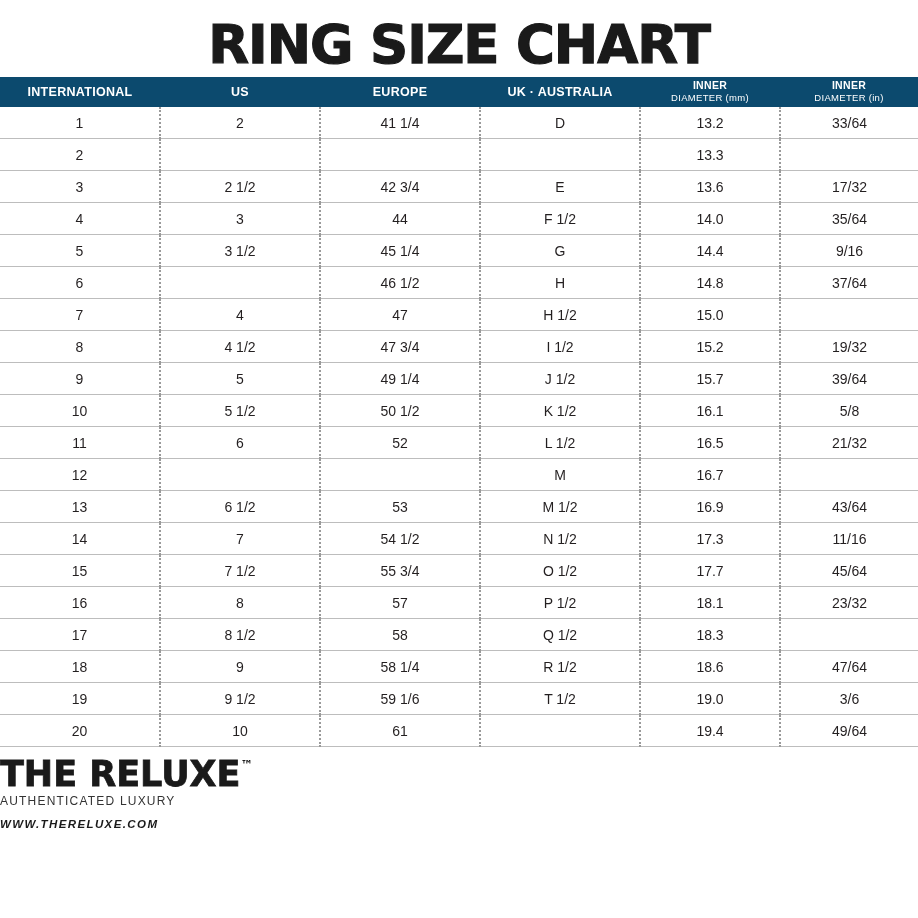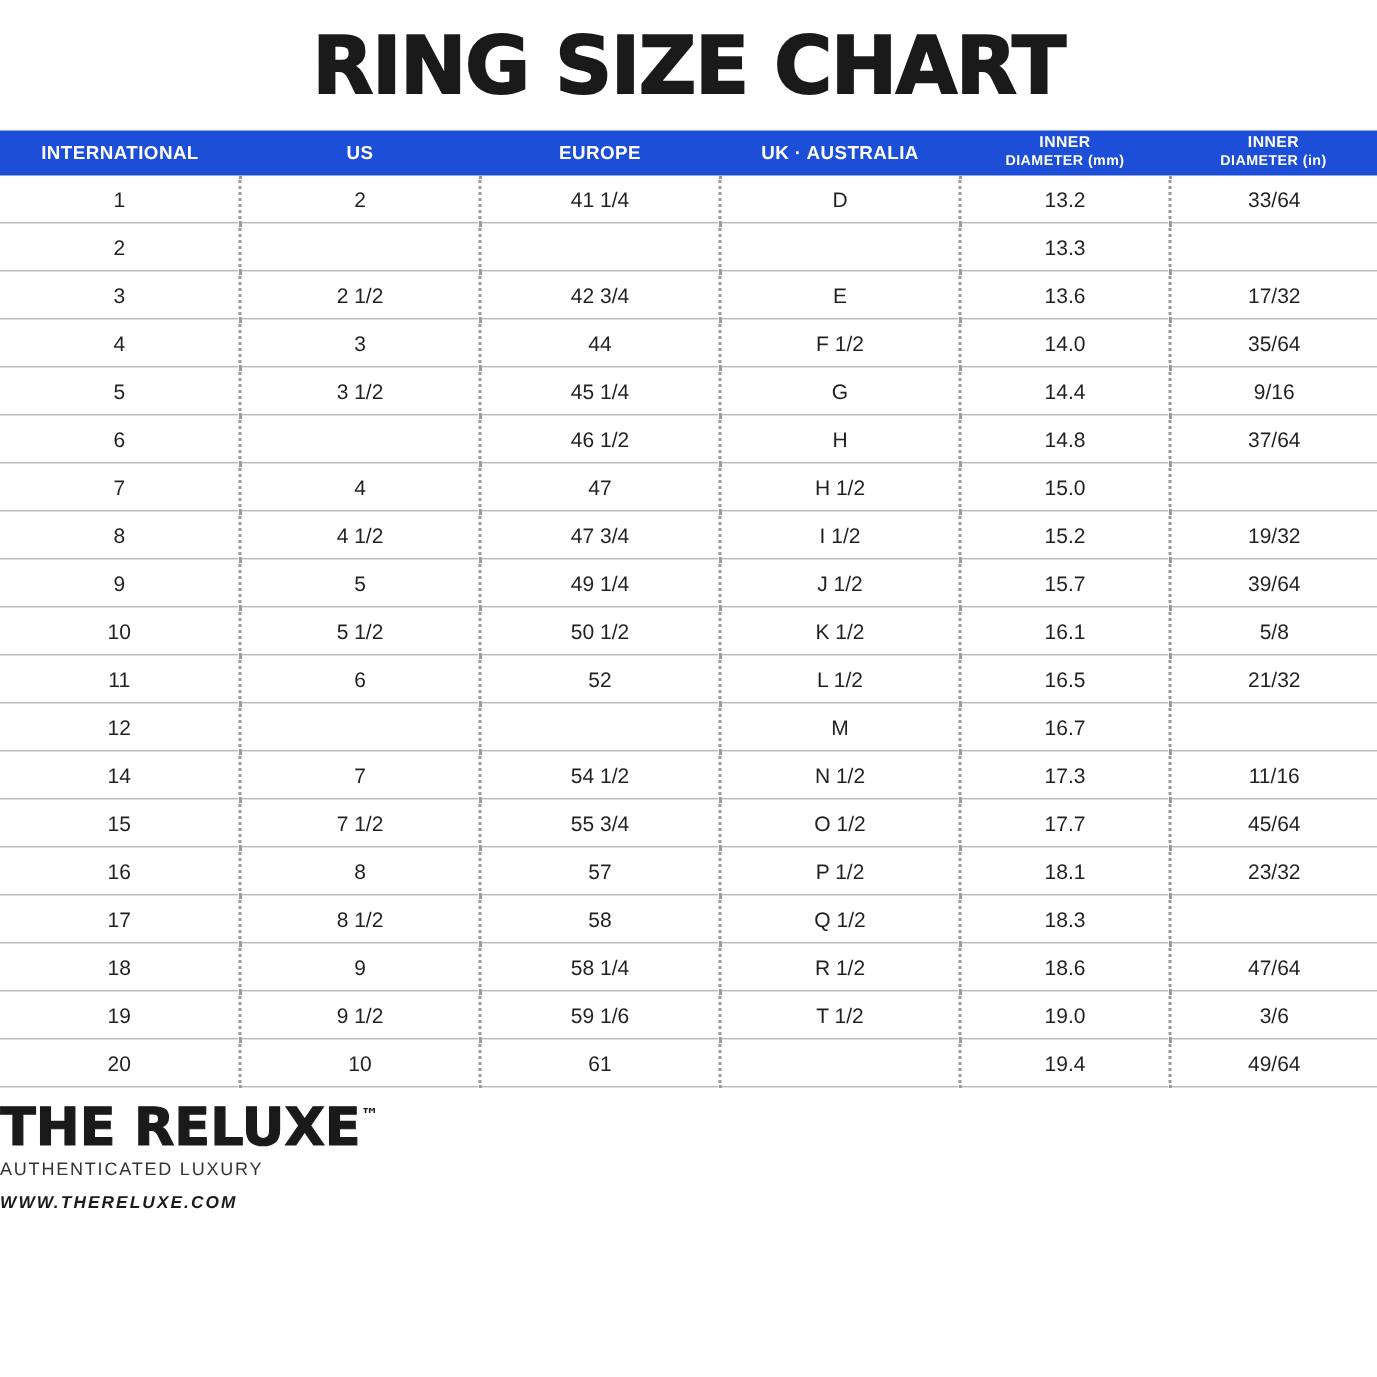--- a/index.html
+++ b/index.html
@@ -23,48 +23,48 @@
     box-sizing: border-box;
   }
   .title {
     text-align: center;
     font-family: "DejaVu Sans", sans-serif;
     font-weight: 900;
     font-size: 53px;
     letter-spacing: -1px;
     line-height: 1;
     padding-top: 18px;
-    padding-bottom: 16px;
+    padding-bottom: 6px;
     color: #1a1a1a;
     -webkit-text-stroke: 1.2px #1a1a1a;
   }
   table.chart {
     width: 918px;
     border-collapse: collapse;
     table-layout: fixed;
   }
   table.chart th {
-    background: #1d4ed8;
+    background: #0c4a6e;
     color: #ffffff;
     font-size: 12.5px;
     font-weight: bold;
     letter-spacing: 0.3px;
     height: 30px;
     vertical-align: middle;
     text-align: center;
     padding: 0;
     border: none;
   }
   table.chart th.two-line {
     font-size: 10.5px;
     line-height: 1.12;
   }
   table.chart th .sub {
     font-size: 9.5px;
-    font-weight: bold;
+    font-weight: normal;
   }
   table.chart td {
     height: 31px;
     font-size: 14px;
     text-align: center;
     vertical-align: middle;
     border-bottom: 1px solid #bdbdbd;
     padding: 0;
     color: #231f20;
   }
@@ -241,20 +241,28 @@
         </tr>
         <tr>
           <td class="sep">12</td>
           <td class="sep"></td>
           <td class="sep"></td>
           <td class="sep">M</td>
           <td class="sep">16.7</td>
           <td></td>
         </tr>
         <tr>
+          <td class="sep">13</td>
+          <td class="sep">6 1/2</td>
+          <td class="sep">53</td>
+          <td class="sep">M 1/2</td>
+          <td class="sep">16.9</td>
+          <td>43/64</td>
+        </tr>
+        <tr>
           <td class="sep">14</td>
           <td class="sep">7</td>
           <td class="sep">54 1/2</td>
           <td class="sep">N 1/2</td>
           <td class="sep">17.3</td>
           <td>11/16</td>
         </tr>
         <tr>
           <td class="sep">15</td>
           <td class="sep">7 1/2</td>

